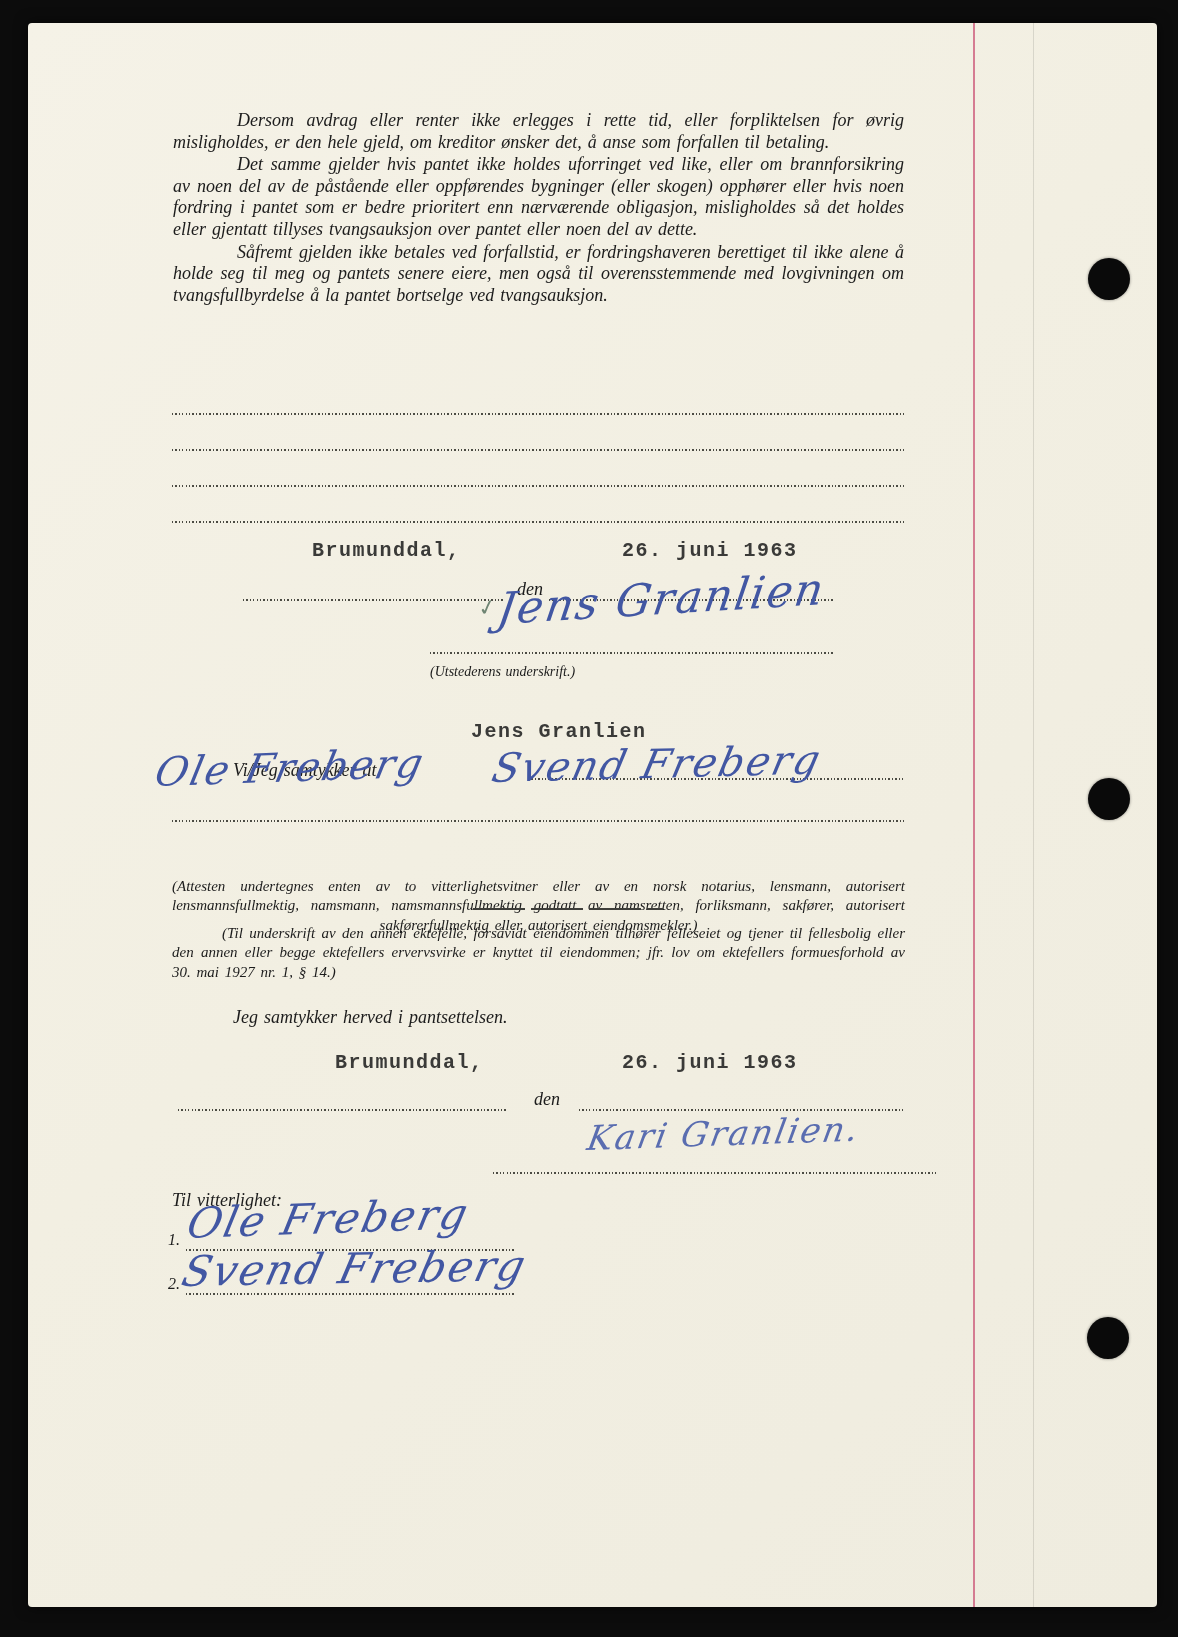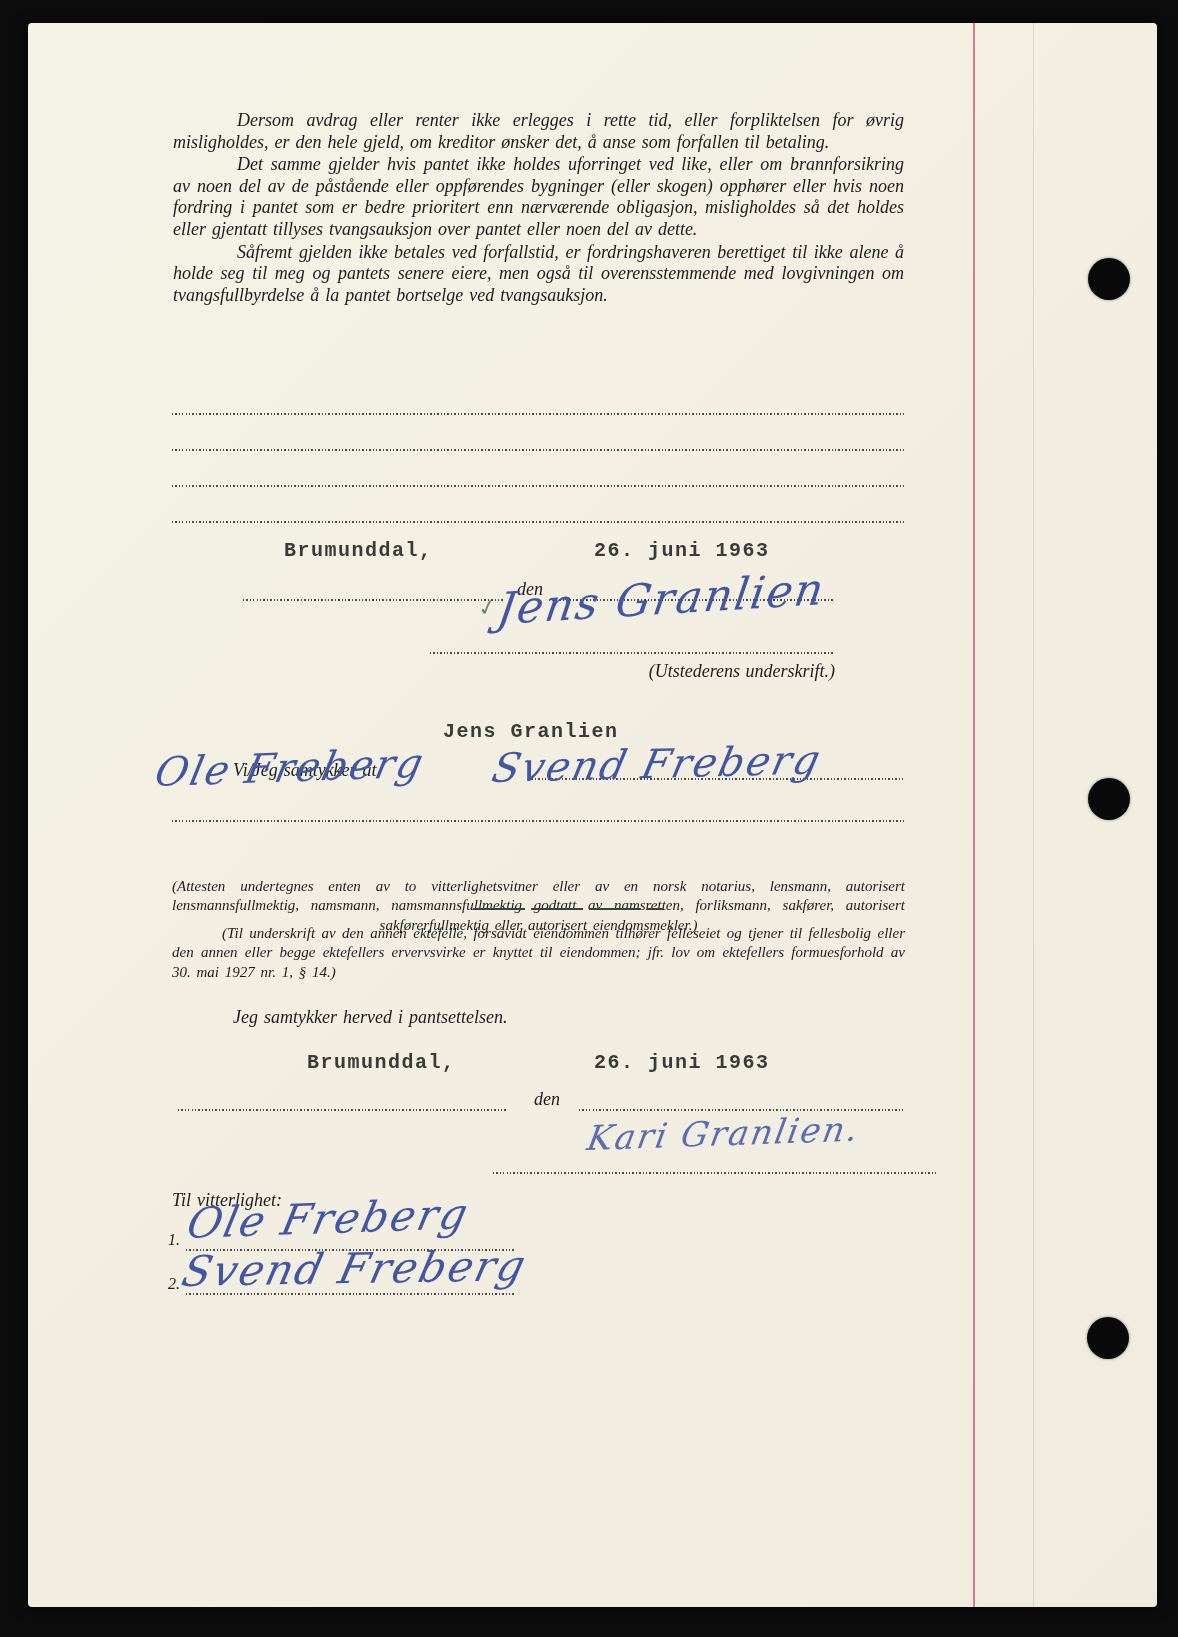--- a/index.html
+++ b/index.html
@@ -26,20 +26,21 @@
     font-size:18px;line-height:21.6px;word-spacing:1.5px;
   }
   .just{text-align:justify;}
   .para{margin:1px;text-indent:64px;text-align:justify;}
   .smallnote{font-size:15px;line-height:19.4px;word-spacing:2px;}
   .typed{
     position:absolute;
     font-family:"Liberation Mono","DejaVu Sans Mono",monospace;
     font-size:20px;font-weight:bold;color:#3a3a38;letter-spacing:1.5px;
     white-space:nowrap;
+    margin-left:28px;
   }
   .dot{
     position:absolute;height:2px;
     background-image:repeating-linear-gradient(to right,#4b4b43 0px,#4b4b43 1.3px,transparent 1.3px,transparent 3.4px);
   }
   .rule-divider{
     position:absolute;height:2px;
     background-image:repeating-linear-gradient(to right,#3e3e3a 0px,#3e3e3a 52px,transparent 52px,transparent 58px);
   }
   .sig{
@@ -48,21 +49,21 @@
     color:#4257a3;letter-spacing:2px;white-space:nowrap;
     transform-origin:left center;
   }
   .sig-jens{font-size:44px;transform:rotate(-3.5deg) skewX(-12deg);}
   .sig-ole1{font-size:40px;transform:rotate(-2deg) skewX(-14deg);}
   .sig-svend1{font-size:40px;transform:rotate(-1.5deg) skewX(-14deg);}
   .sig-kari{font-size:34px;color:#5a6db0;transform:rotate(-2deg) skewX(-12deg);}
   .sig-ole2{font-size:42px;transform:rotate(-2deg) skewX(-14deg);}
   .sig-svend2{font-size:42px;transform:rotate(-1deg) skewX(-14deg);}
   .check{position:absolute;color:#6f8573;font-size:22px;transform:rotate(-12deg);}
-  .caption{font-size:18px;text-align:right;word-spacing:1px;}
+  .caption{font-size:14px;text-align:left;word-spacing:1px;}
   .lastcenter{text-align-last:center;}
   .stretch{text-align-last:justify;}
   .num{font-size:16px;}
 </style>
 </head>
 <body>
 
 <div class="paper">
 
   <div class="margin-line pink"></div>

